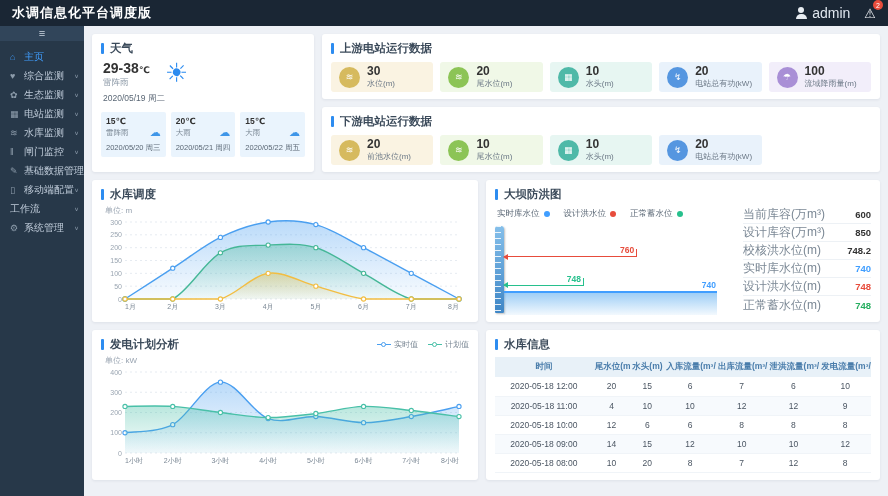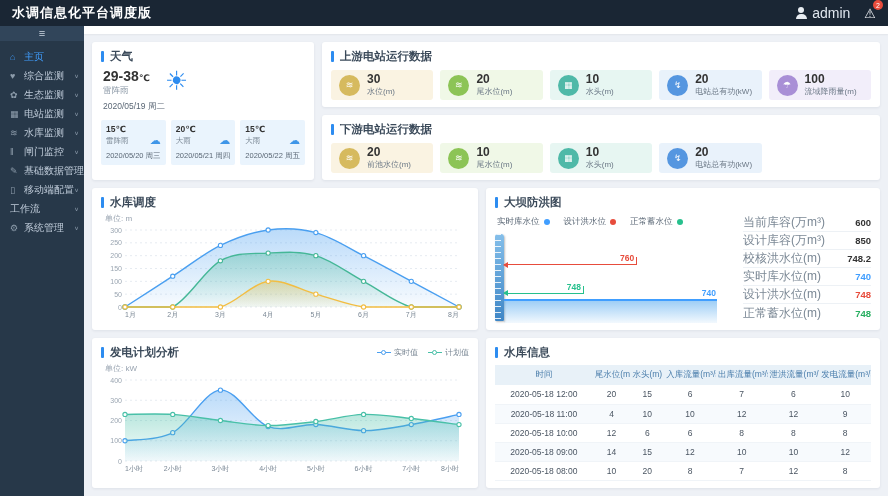--- a/index.html
+++ b/index.html
@@ -22,21 +22,21 @@
   .collapse-bar{height:15px;background:#31455a;display:flex;align-items:center;justify-content:center;cursor:pointer}
   .collapse-bar span{color:#cdd7e1;font-size:11px;line-height:1}
   .menu{padding-top:6px}
   .menu-item{display:flex;align-items:center;height:19px;padding:0 6px 0 10px;cursor:pointer;position:relative}
   .menu-item .mi-icon{width:14px;font-size:9px;color:#8d9cab;flex-shrink:0;text-align:left}
   .menu-item .mi-label{font-size:10px;color:#bfcbd9;white-space:nowrap}
   .menu-item .mi-arrow{position:absolute;right:5px;font-size:7px;color:#7f8f9f;transform:scaleY(.8)}
   .menu-item.active .mi-icon,.menu-item.active .mi-label{color:#409eff}
   .menu-item.no-icon{padding-left:10px}
   
-  .main{flex:1;display:flex;flex-direction:column;min-width:0}
+  .main{flex:1;display:flex;flex-direction:row;min-width:0}
   .topbar{height:15px;background:#fff;box-shadow:0 1px 2px rgba(0,0,0,.05)}
   .content{flex:1;padding:8px;display:flex;flex-direction:column;gap:8px}
   .card{background:#fff;border-radius:3px;box-shadow:0 1px 3px rgba(0,30,60,.07);padding:7px 9px}
   .sec-title{display:flex;align-items:center;font-size:11.5px;font-weight:bold;color:#3b4a5a}
   .sec-title::before{content:"";width:3px;height:11px;background:#2d8cf0;border-radius:1px;margin-right:6px}
   
   .row1{display:flex;gap:8px;height:138px}
   .weather-card{width:222px;flex-shrink:0;display:flex;flex-direction:column}
   .station-col{flex:1;display:flex;flex-direction:column;gap:8px;min-width:0}
   .station-card{flex:1;display:flex;flex-direction:column}
@@ -100,21 +100,21 @@
   .water-line .wl-label{position:absolute;right:1px;top:-11px;font-size:8.5px;font-weight:bold;color:#409eff}
   .water-fill{position:absolute;left:9px;right:0;top:calc(73% + 2px);bottom:0;background:linear-gradient(180deg,rgba(79,166,238,.55),rgba(79,166,238,.07))}
   .dam-stats{width:128px;flex-shrink:0;display:flex;flex-direction:column;justify-content:flex-start}
   .dstat-row{display:flex;justify-content:space-between;align-items:center;height:16.6%;border-bottom:1px solid #edf1f5}
   .dstat-row:last-child{border-bottom:none}
   .dstat-label{font-size:12px;color:#7b8895}
   .dstat-val{font-size:9.5px;font-weight:bold;color:#333}
   .v-blue{color:#409eff}.v-red{color:#e74c3c}.v-green{color:#27ae60}
   
   .res-table{width:100%;border-collapse:collapse;margin-top:5px;table-layout:fixed}
-  .res-table th{background:#e8f1f8;color:#4a7dab;font-size:8.5px;font-weight:normal;height:20px;padding:0 2px;white-space:nowrap;overflow:hidden}
+  .res-table th{background:#e8f1f8;color:#4a7dab;font-size:8.5px;font-weight:bold;height:20px;padding:0 2px;white-space:nowrap;overflow:hidden}
   .res-table td{font-size:8.5px;color:#4a5562;text-align:center;height:19px;border-bottom:1px solid #f0f4f8;white-space:nowrap}
   .res-table tr:nth-child(even) td{background:#f7fafd}
   .res-table th:first-child{width:26%}
   .res-table th:nth-child(2){width:10%}
   .res-table th:nth-child(3){width:9%}
   svg text{font-family:"Liberation Sans","DejaVu Sans",sans-serif}
 </style>
 </head>
 <body>
 

